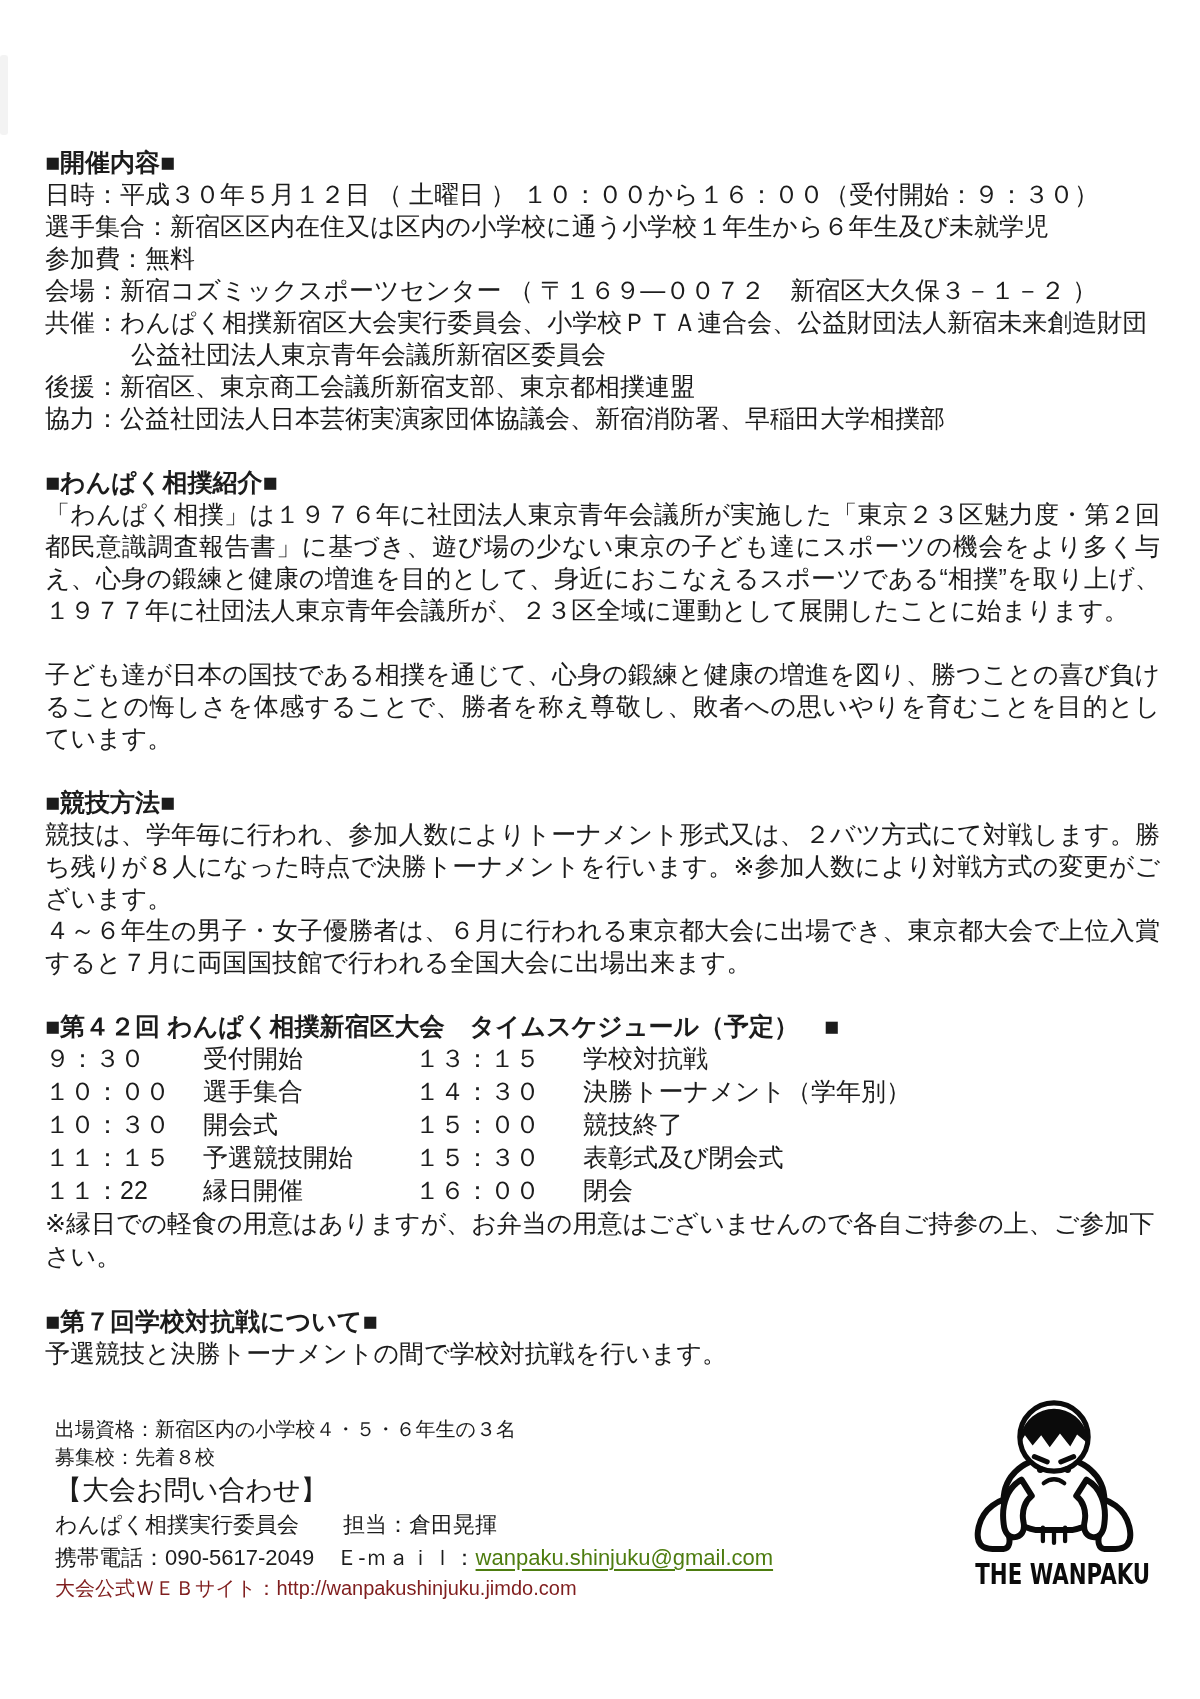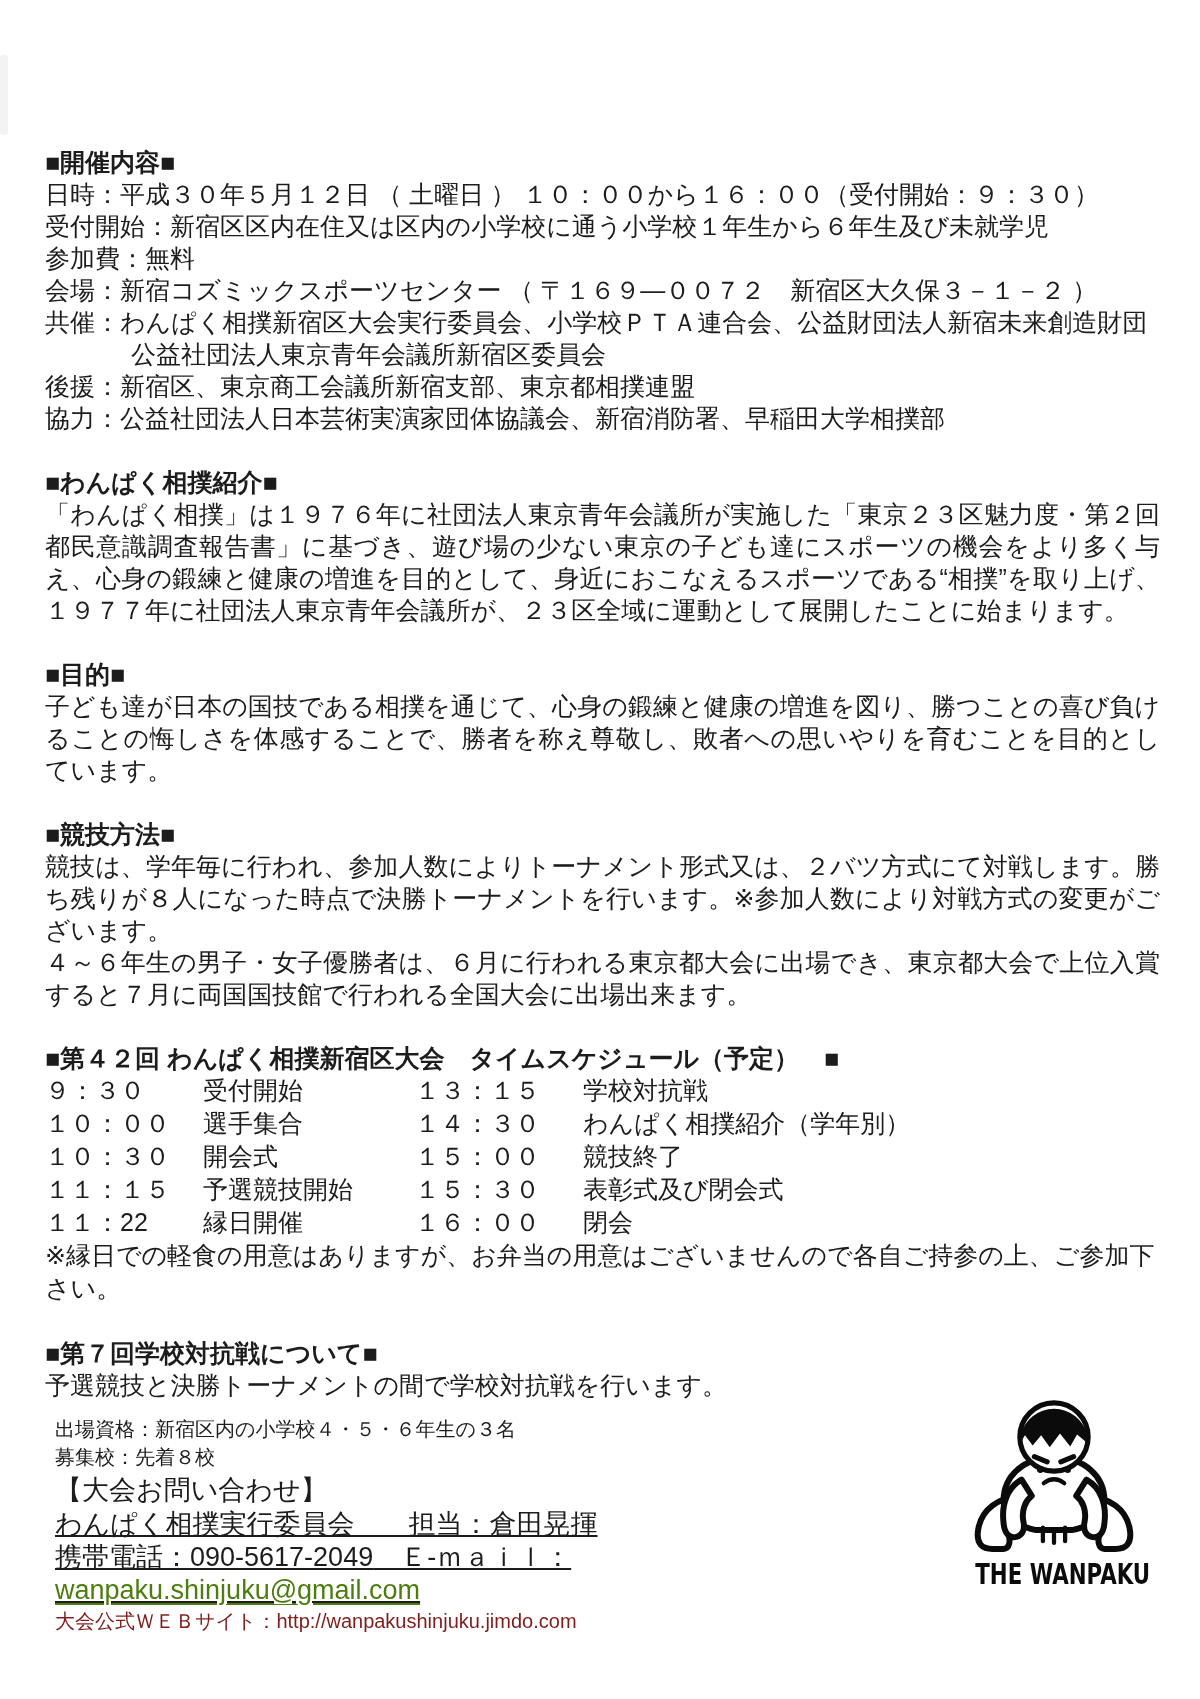--- a/index.html
+++ b/index.html
@@ -19,21 +19,21 @@
   section{margin:0 0 32px 0;}
   h2{margin:0;font-size:25px;line-height:32px;font-weight:600;}
   p{margin:0;text-align:justify;}
   .line{white-space:pre-wrap;}
   .indent{padding-left:86px;}
   .sched{display:grid;grid-template-columns:158px 212px 168px 1fr;}
   .sched .cell{line-height:33px;}
   .note{line-height:33px;}
   .contact{position:absolute;left:55px;top:1384px;width:860px;margin-top:31px;}
   .c-small{font-size:20px;line-height:28px;}
-  .c-big{font-size:27px;line-height:33px;text-decoration:underline;}
+  .c-big{font-size:22px;line-height:33px;}
   .c-inquiry{font-size:27px;line-height:35px;padding-top:2px;}
   .email-link{color:#4d7c0f;text-decoration:underline;text-underline-offset:4px;}
   .weblink-plain{color:#7f1d1d;}
   .logo{position:absolute;left:958px;top:1396px;width:192px;text-align:center;}
   .logo-text{
     font-family:"DejaVu Sans","Liberation Sans",sans-serif;
     font-weight:800;font-size:26px;line-height:26px;color:#0b0b0b;
     transform:scaleX(0.82) scaleY(1.08);transform-origin:center top;
     letter-spacing:0px;white-space:nowrap;margin-top:-4px;
   }
@@ -47,57 +47,56 @@
 
 <div class="page">
 
   <div class="artifact"></div>
 
   <main class="content">
 
     <section>
       <h2>■開催内容■</h2>
       <div class="line">日時：平成３０年５月１２日 （ 土曜日 ） １０：００から１６：００（受付開始：９：３０）</div>
-      <div class="line">受付開始：新宿区区内在住又は区内の小学校に通う小学校１年生から６年生及び未就学児</div>
+      <div class="line">選手集合：新宿区区内在住又は区内の小学校に通う小学校１年生から６年生及び未就学児</div>
       <div class="line">参加費：無料</div>
       <div class="line">会場：新宿コズミックスポーツセンター （ 〒１６９―００７２　新宿区大久保３－１－２ ）</div>
       <div class="line">共催：わんぱく相撲新宿区大会実行委員会、小学校ＰＴＡ連合会、公益財団法人新宿未来創造財団</div>
       <div class="line indent">公益社団法人東京青年会議所新宿区委員会</div>
       <div class="line">後援：新宿区、東京商工会議所新宿支部、東京都相撲連盟</div>
       <div class="line">協力：公益社団法人日本芸術実演家団体協議会、新宿消防署、早稲田大学相撲部</div>
     </section>
 
     <section>
       <h2>■わんぱく相撲紹介■</h2>
       <p>「わんぱく相撲」は１９７６年に社団法人東京青年会議所が実施した「東京２３区魅力度・第２回都民意識調査報告書」に基づき、遊び場の少ない東京の子ども達にスポーツの機会をより多く与え、心身の鍛練と健康の増進を目的として、身近におこなえるスポーツである“相撲”を取り上げ、１９７７年に社団法人東京青年会議所が、２３区全域に運動として展開したことに始まります。</p>
     </section>
 
     <section>
-      <h2>■目的■</h2>
       <p>子ども達が日本の国技である相撲を通じて、心身の鍛練と健康の増進を図り、勝つことの喜び負けることの悔しさを体感することで、勝者を称え尊敬し、敗者への思いやりを育むことを目的としています。</p>
     </section>
 
     <section>
       <h2>■競技方法■</h2>
       <p>競技は、学年毎に行われ、参加人数によりトーナメント形式又は、２バツ方式にて対戦します。勝ち残りが８人になった時点で決勝トーナメントを行います。※参加人数により対戦方式の変更がございます。</p>
       <p>４～６年生の男子・女子優勝者は、６月に行われる東京都大会に出場でき、東京都大会で上位入賞すると７月に両国国技館で行われる全国大会に出場出来ます。</p>
     </section>
 
     <section>
       <h2>■第４２回 わんぱく相撲新宿区大会　タイムスケジュール（予定）　■</h2>
       <div class="sched">
         <div class="cell">９：３０</div>
         <div class="cell">受付開始</div>
         <div class="cell">１３：１５</div>
         <div class="cell">学校対抗戦</div>
 
         <div class="cell">１０：００</div>
         <div class="cell">選手集合</div>
         <div class="cell">１４：３０</div>
-        <div class="cell">わんぱく相撲紹介（学年別）</div>
+        <div class="cell">決勝トーナメント（学年別）</div>
 
         <div class="cell">１０：３０</div>
         <div class="cell">開会式</div>
         <div class="cell">１５：００</div>
         <div class="cell">競技終了</div>
 
         <div class="cell">１１：１５</div>
         <div class="cell">予選競技開始</div>
         <div class="cell">１５：３０</div>
         <div class="cell">表彰式及び閉会式</div>

